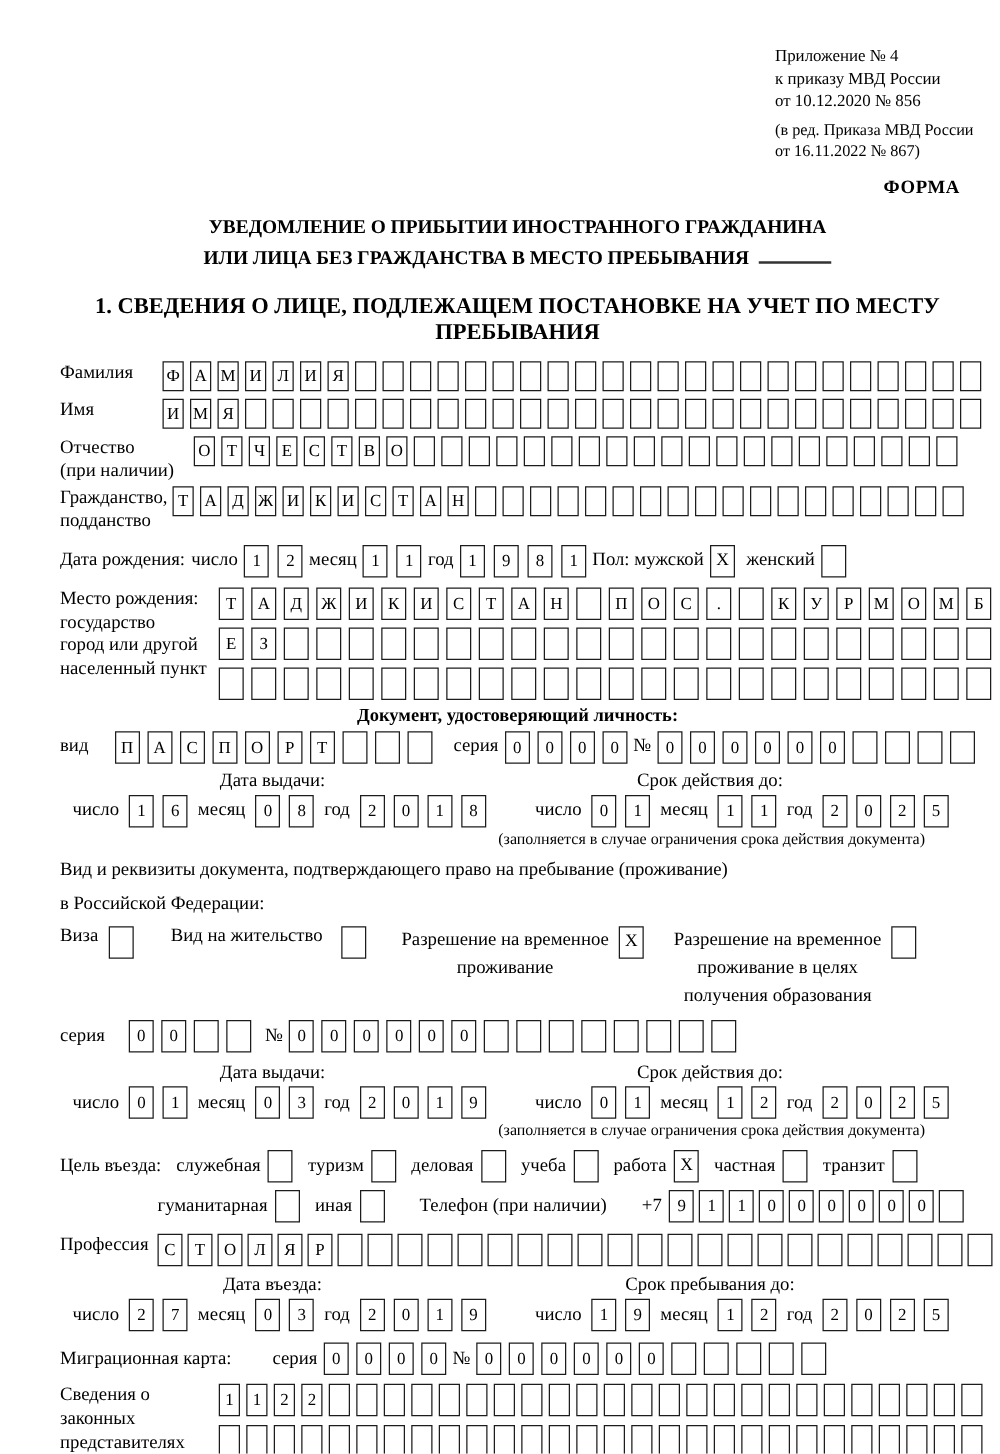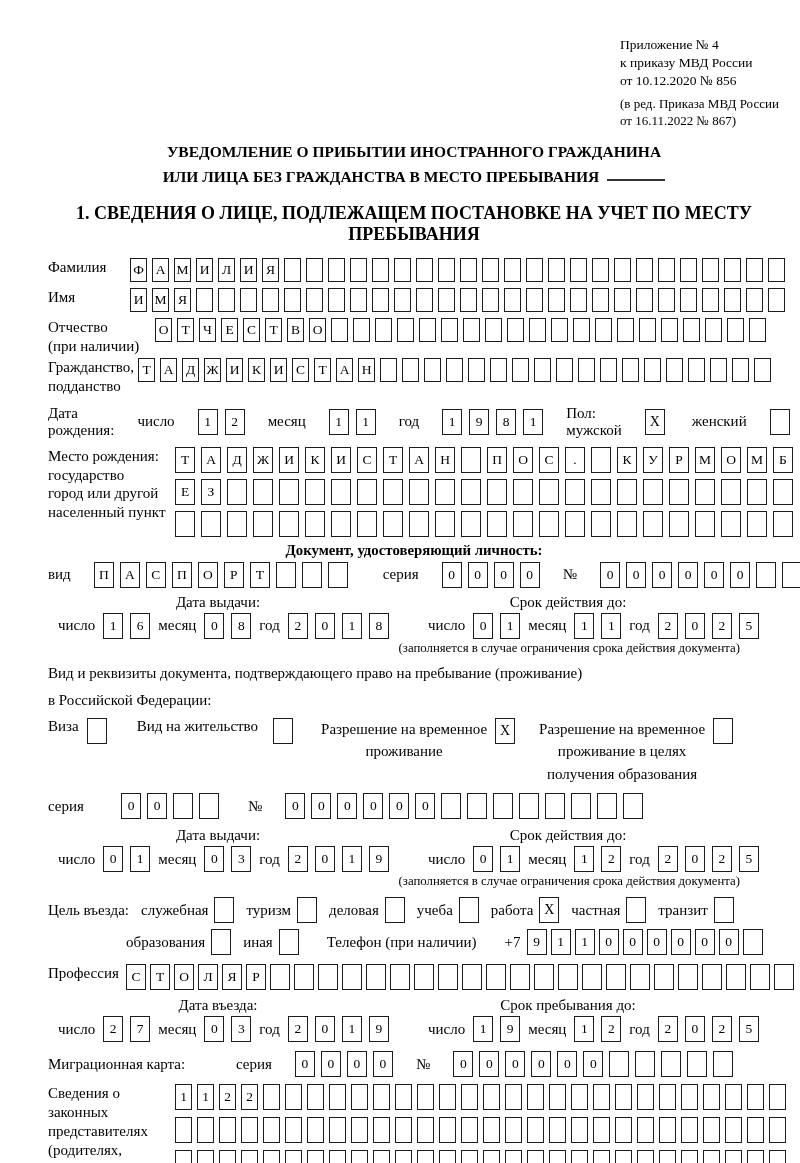--- a/index.html
+++ b/index.html
@@ -28,21 +28,21 @@
   .dcells{column-gap:7px;}
   .dcells .cell{width:20px;height:26px;line-height:23px;}
   .legalrow{column-gap:5px;}
   .legalrow .cell{width:17px;height:26px;line-height:23px;}
   .checkbox{
     display:inline-block;flex-shrink:0;width:20px;height:26px;box-sizing:border-box;
     border:1.7px solid #1c1c1c;text-align:center;font-size:14px;line-height:23px;background:#fff;
   }
   .colstack{display:flex;flex-direction:column;row-gap:6px;}
   .center-bold{text-align:center;font-weight:bold;font-size:14.8px;margin-top:5px;}
-  .inlinegap{display:flex;align-items:center;column-gap:23px;}
+  .inlinegap{display:flex;align-items:center;column-gap:5px;}
   .dg{display:flex;align-items:center;column-gap:8px;}
   .datepair{display:flex;margin-top:2px;}
   .dateheaders{display:flex;margin-top:6px;}
   .dh-left{width:340px;text-align:center;}
   .dh-right{width:360px;text-align:center;}
   .note-right{text-align:right;font-size:12.8px;margin-top:2px;padding-right:40px;}
   .para{line-height:1.8;margin-top:4px;}
   .cb-item{display:flex;align-items:flex-start;column-gap:8px;}
   .cb-label-multi{text-align:center;line-height:1.5;}
   .purpose-row{display:flex;align-items:center;column-gap:6px;margin-top:8px;flex-wrap:nowrap;}
@@ -55,20 +55,21 @@
 
   <div class="appendix">
     <div>Приложение № 4</div>
     <div>к приказу МВД России</div>
     <div>от 10.12.2020 № 856</div>
   </div>
   <div class="appendix-note">
     <div>(в ред. Приказа МВД России</div>
     <div>от 16.11.2022 № 867)</div>
   </div>
+  <div class="forma">ФОРМА</div>
 
   <div class="title">
     <div>УВЕДОМЛЕНИЕ О ПРИБЫТИИ ИНОСТРАННОГО ГРАЖДАНИНА</div>
     <div><span>ИЛИ ЛИЦА БЕЗ ГРАЖДАНСТВА В МЕСТО ПРЕБЫВАНИЯ</span><span class="title-underline"></span></div>
   </div>
 
   <div class="section-heading">1. СВЕДЕНИЯ О ЛИЦЕ, ПОДЛЕЖАЩЕМ ПОСТАНОВКЕ НА УЧЕТ ПО МЕСТУ ПРЕБЫВАНИЯ</div>
 
   <div class="frow" style="margin-top:13px;">
     <span class="flabel w82">Фамилия</span>
@@ -530,21 +531,21 @@
     <span class="pl">учеба</span>
     <span class="checkbox"></span>
     <span class="pl">работа</span>
     <span class="checkbox">X</span>
     <span class="pl">частная</span>
     <span class="checkbox"></span>
     <span class="pl">транзит</span>
     <span class="checkbox"></span>
   </div>
   <div class="purpose-row" style="margin-left:78px;margin-top:6px;">
-    <span>образования</span>
+    <span>гуманитарная</span>
     <span class="checkbox"></span>
     <span class="pl">иная</span>
     <span class="checkbox"></span>
     <span style="margin-left:22px;">Телефон (при наличии)</span>
     <span style="margin-left:22px;">+7</span>
     <div class="cellrow wide" style="column-gap:4px;">
         <span class="cell">9</span>
         <span class="cell">1</span>
         <span class="cell">1</span>
         <span class="cell">0</span>

